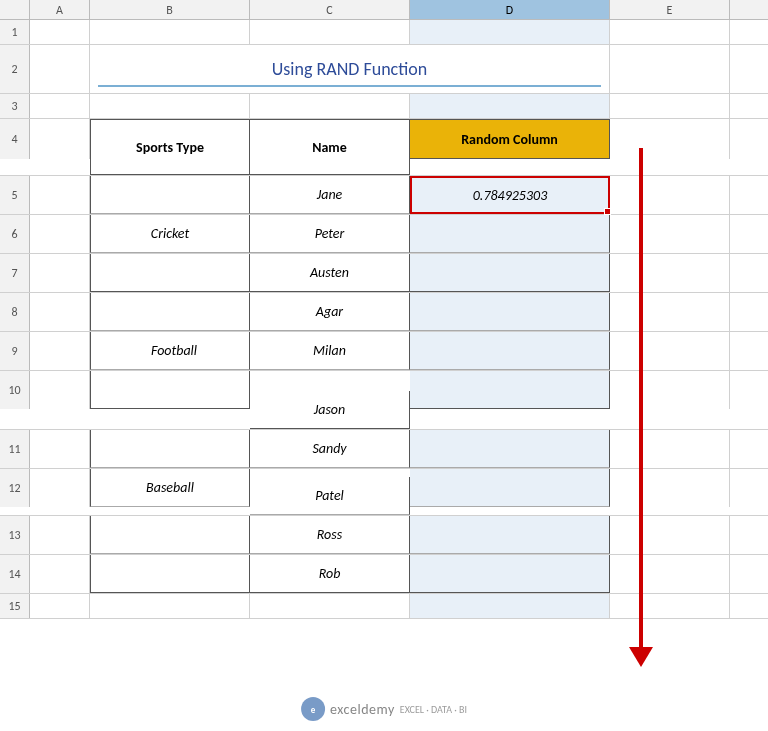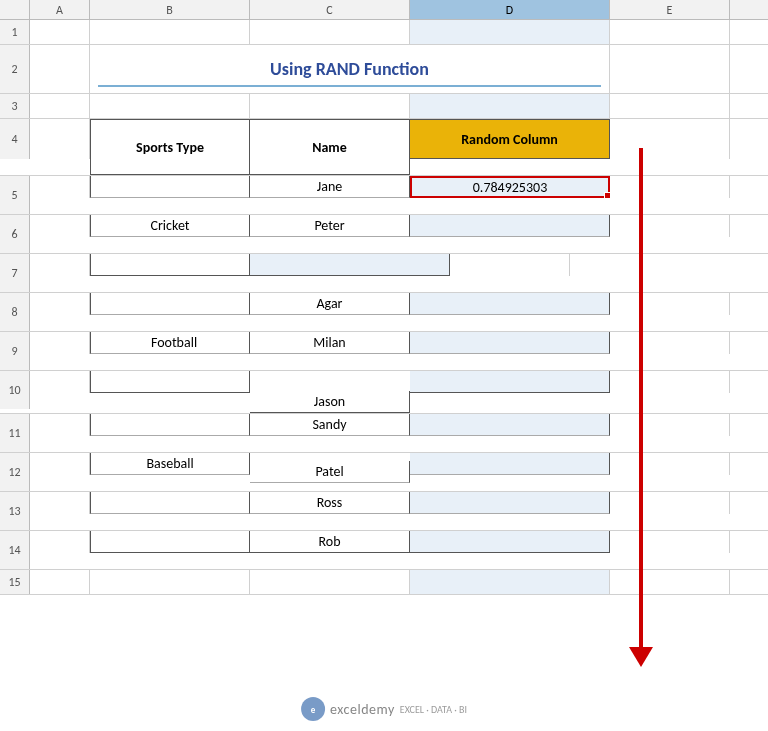--- a/index.html
+++ b/index.html
@@ -82,25 +82,25 @@
     
     .row-3 .row-num { height: 24px; }
     .row-3 .cell { height: 24px; }
 
     
     .row-4 .row-num { height: 40px; }
     .row-4 .cell { height: 40px; font-weight: bold; }
 
     
     .data-row .row-num { height: 38px; }
-    .data-row .cell { height: 22px; }
+    .data-row .cell { height: 38px; font-style: italic; }
 
     .title-text {
       font-size: 18px;
-      font-weight: bold;
+      font-weight: normal;
       color: #2e4c99;
       text-align: center;
       width: 100%;
     }
 
     .title-underline {
       position: absolute;
       bottom: 6px;
       left: 8px;
       right: 8px;
@@ -215,20 +215,23 @@
       <span>Peter</span>
     </div>
     <div class="cell cell-d" style="background:#e8f0f8; border-right:1.5px solid #555; border-bottom:1px solid #aaa;"></div>
     <div class="cell cell-e"></div>
   </div>
 
   <div class="grid-row data-row">
     <div class="row-num">7</div>
     <div class="cell cell-a"></div>
     <div class="cell cell-b" style="border-left:1.5px solid #555; border-right:1.5px solid #555; border-bottom:1.5px solid #555;"></div>
+    <div class="cell cell-c" style="border-right:1.5px solid #555; border-bottom:1.5px solid #555;">
+      <span>Austen</span>
+    </div>
     <div class="cell cell-d" style="background:#e8f0f8; border-right:1.5px solid #555; border-bottom:1.5px solid #555;"></div>
     <div class="cell cell-e"></div>
   </div>
 
   <div class="grid-row data-row">
     <div class="row-num">8</div>
     <div class="cell cell-a"></div>
     <div class="cell cell-b" style="border-left:1.5px solid #555; border-right:1.5px solid #555; border-bottom:1px solid #aaa;"></div>
     <div class="cell cell-c" style="border-right:1.5px solid #555; border-bottom:1px solid #aaa;">
       <span>Agar</span>

